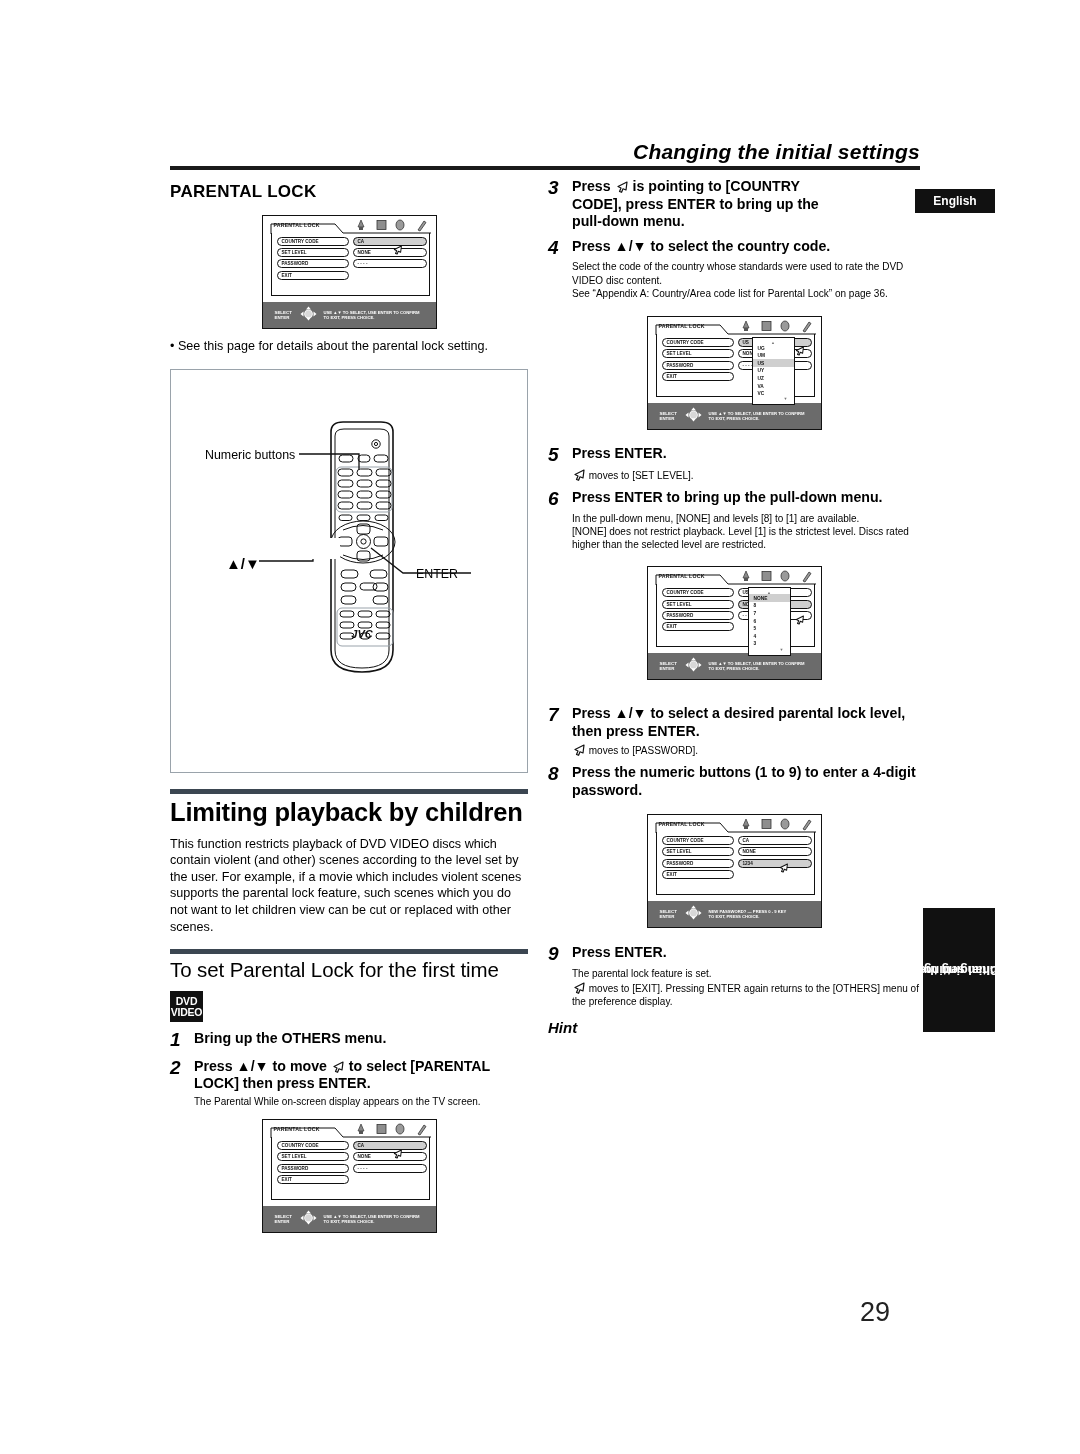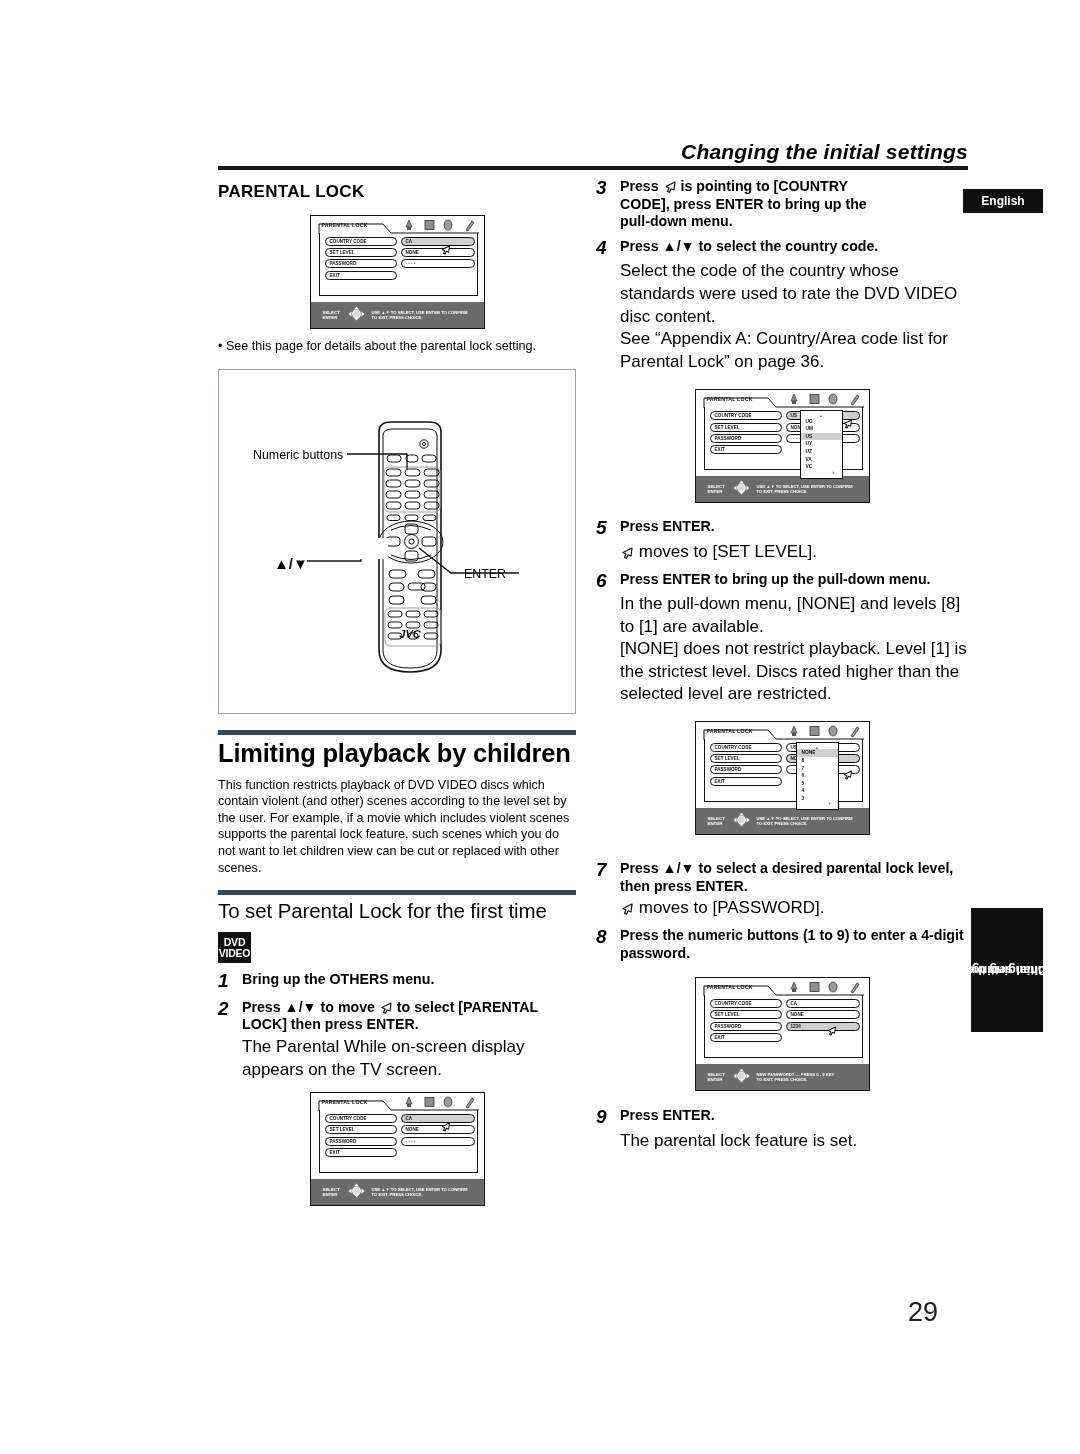--- a/index.html
+++ b/index.html
@@ -4,21 +4,21 @@
 <style>
   * { box-sizing: border-box; margin:0; padding:0; }
   body {
     width:1080px; height:1454px;
     background:#ffffff;
     font-family:"Liberation Sans", sans-serif;
     color:#000;
     position:relative;
     overflow:hidden;
   }
-  .page { position:absolute; inset:0;margin-left:48px; }
+  .page { position:absolute; inset:0; }
 
   
   .hdr-title{
     position:absolute; left:170px; top:140px; width:750px;
     text-align:right; font-style:italic; font-weight:bold;
     font-size:21px; letter-spacing:.2px;
   }
   .hdr-rule{
     position:absolute; left:170px; top:166px; width:750px; height:4px;
     background:#1a1a1a;
@@ -66,40 +66,40 @@
   p.body{ font-size:12.6px; line-height:1.32; margin:0 0 2px 0; }
   p.bullet{ font-size:12.6px; line-height:1.32; padding-left:10px; text-indent:-10px; }
 
   
   .step{ display:flex; margin-top:7px; }
   .step .num{
     font-size:19px; font-weight:bold; font-style:italic;
     width:19px; flex:0 0 19px; line-height:1.08; margin-right:5px;
   }
   .step .txt{ font-size:14.2px; font-weight:bold; line-height:1.24; flex:1; }
-  .sub{ font-size:17px; line-height:1.33; margin:2px 0 0 24px; font-weight:normal; }
+  .sub{ font-size:10px; line-height:1.33; margin:2px 0 0 24px; font-weight:normal; }
   .sub.tight{ margin-top:1px; }
 
   .cursor-glyph{
     display:inline-block; width:14px; height:13px; vertical-align:-2px;
     position:relative;
   }
   .cursor-glyph svg{ position:absolute; left:0; top:0; }
 
   
   .dvd-logo{
     width:33px; height:31px; background:#111; color:#fff;
     display:flex; flex-direction:column; align-items:center;
     justify-content:center; margin:9px 0 8px 0;
     font-size:10.5px; font-weight:bold; line-height:1.05; letter-spacing:-.2px;
   }
 
   
   .remote-box{
-    border:1px solid #9aa3ab; height:345px; position:relative; margin-top:14px;
+    border:1px solid #9aa3ab; height:404px; position:relative; margin-top:14px;
   }
   .lbl-num{ position:absolute; left:34px; top:78px; font-size:12.4px; }
   .lbl-ud{ position:absolute; left:55px; top:185px; font-size:15px; font-weight:bold; }
   .lbl-ent{ position:absolute; left:245px; top:197px; font-size:12.4px; }
 
   
   .osd{ position:relative; background:#fff; border:1px solid #111; }
   .osd-main{ background:#fff; position:relative; }
   .osd-bar{ background:#6b6b6b; color:#fff; display:flex; align-items:center; }
 
@@ -622,16 +622,22 @@
             </div>
           </div>
         </div>
       </div>
 
     <div class="step" style="margin-top:16px;">
       <div class="num">9</div>
       <div class="txt">Press ENTER.</div>
     </div>
     <div class="sub">The parental lock feature is set.</div>
-
+    <div class="sub tight">
+      <span class="cursor-glyph"><svg width="14" height="13" viewBox="0 0 14 13">
+            <path d="M12 2 L3 6.5 L6 8 L4.5 11.5 L6.6 12.3 L8 8.8 L11 10 Z" fill="none" stroke="#111" stroke-width="1.2" stroke-linejoin="round"></path>
+          </svg></span><span> moves to [EXIT]. Pressing ENTER again returns to the [OTHERS] menu of the preference display.</span>
+    </div>
+
+    <div style="font-size:15px;font-weight:bold;font-style:italic;margin-top:10px;">Hint</div>
 
   </div>
 </div>
 
 </body></html>

